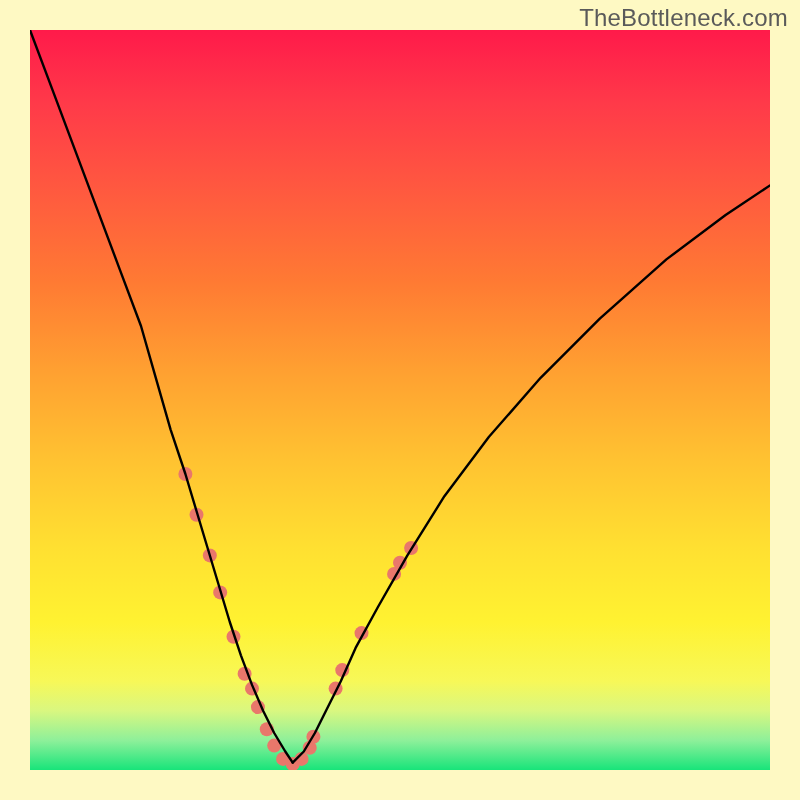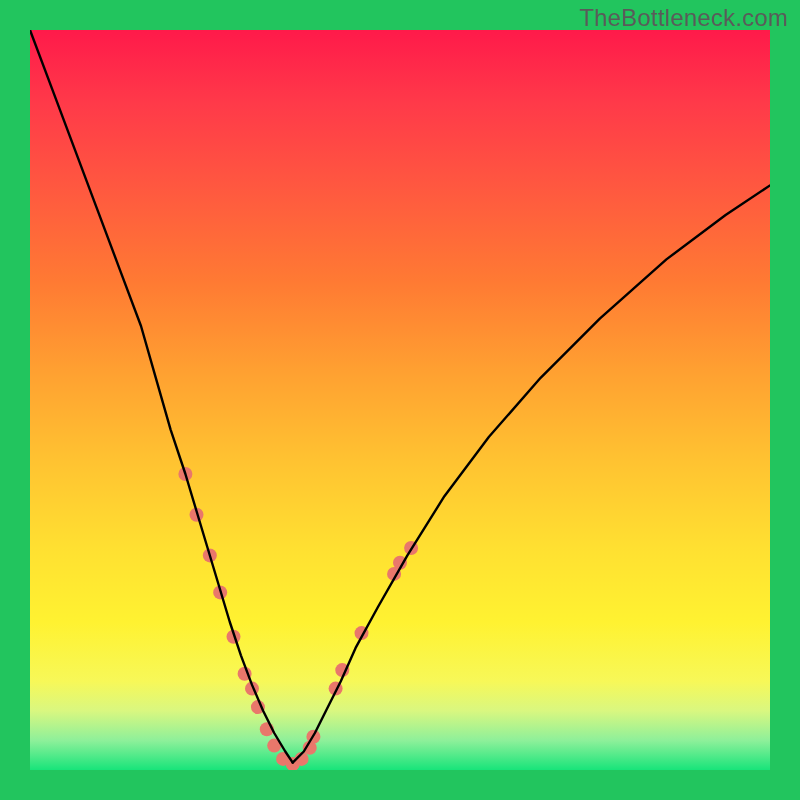--- a/index.html
+++ b/index.html
@@ -10,21 +10,21 @@
     overflow: hidden;
     background: #000;
     font-family: Arial, Helvetica, sans-serif;
   }
   .frame {
     position: absolute;
     left: 0;
     top: 0;
     width: 800px;
     height: 800px;
-    background: #22c55e;
+    background: #fef9c3;
   }
   .plot {
     position: absolute;
     left: 30px;
     top: 30px;
     width: 740px;
     height: 740px;
     background: linear-gradient(to bottom,
       #ff1a4a 0%,
       #ff3a49 10%,

